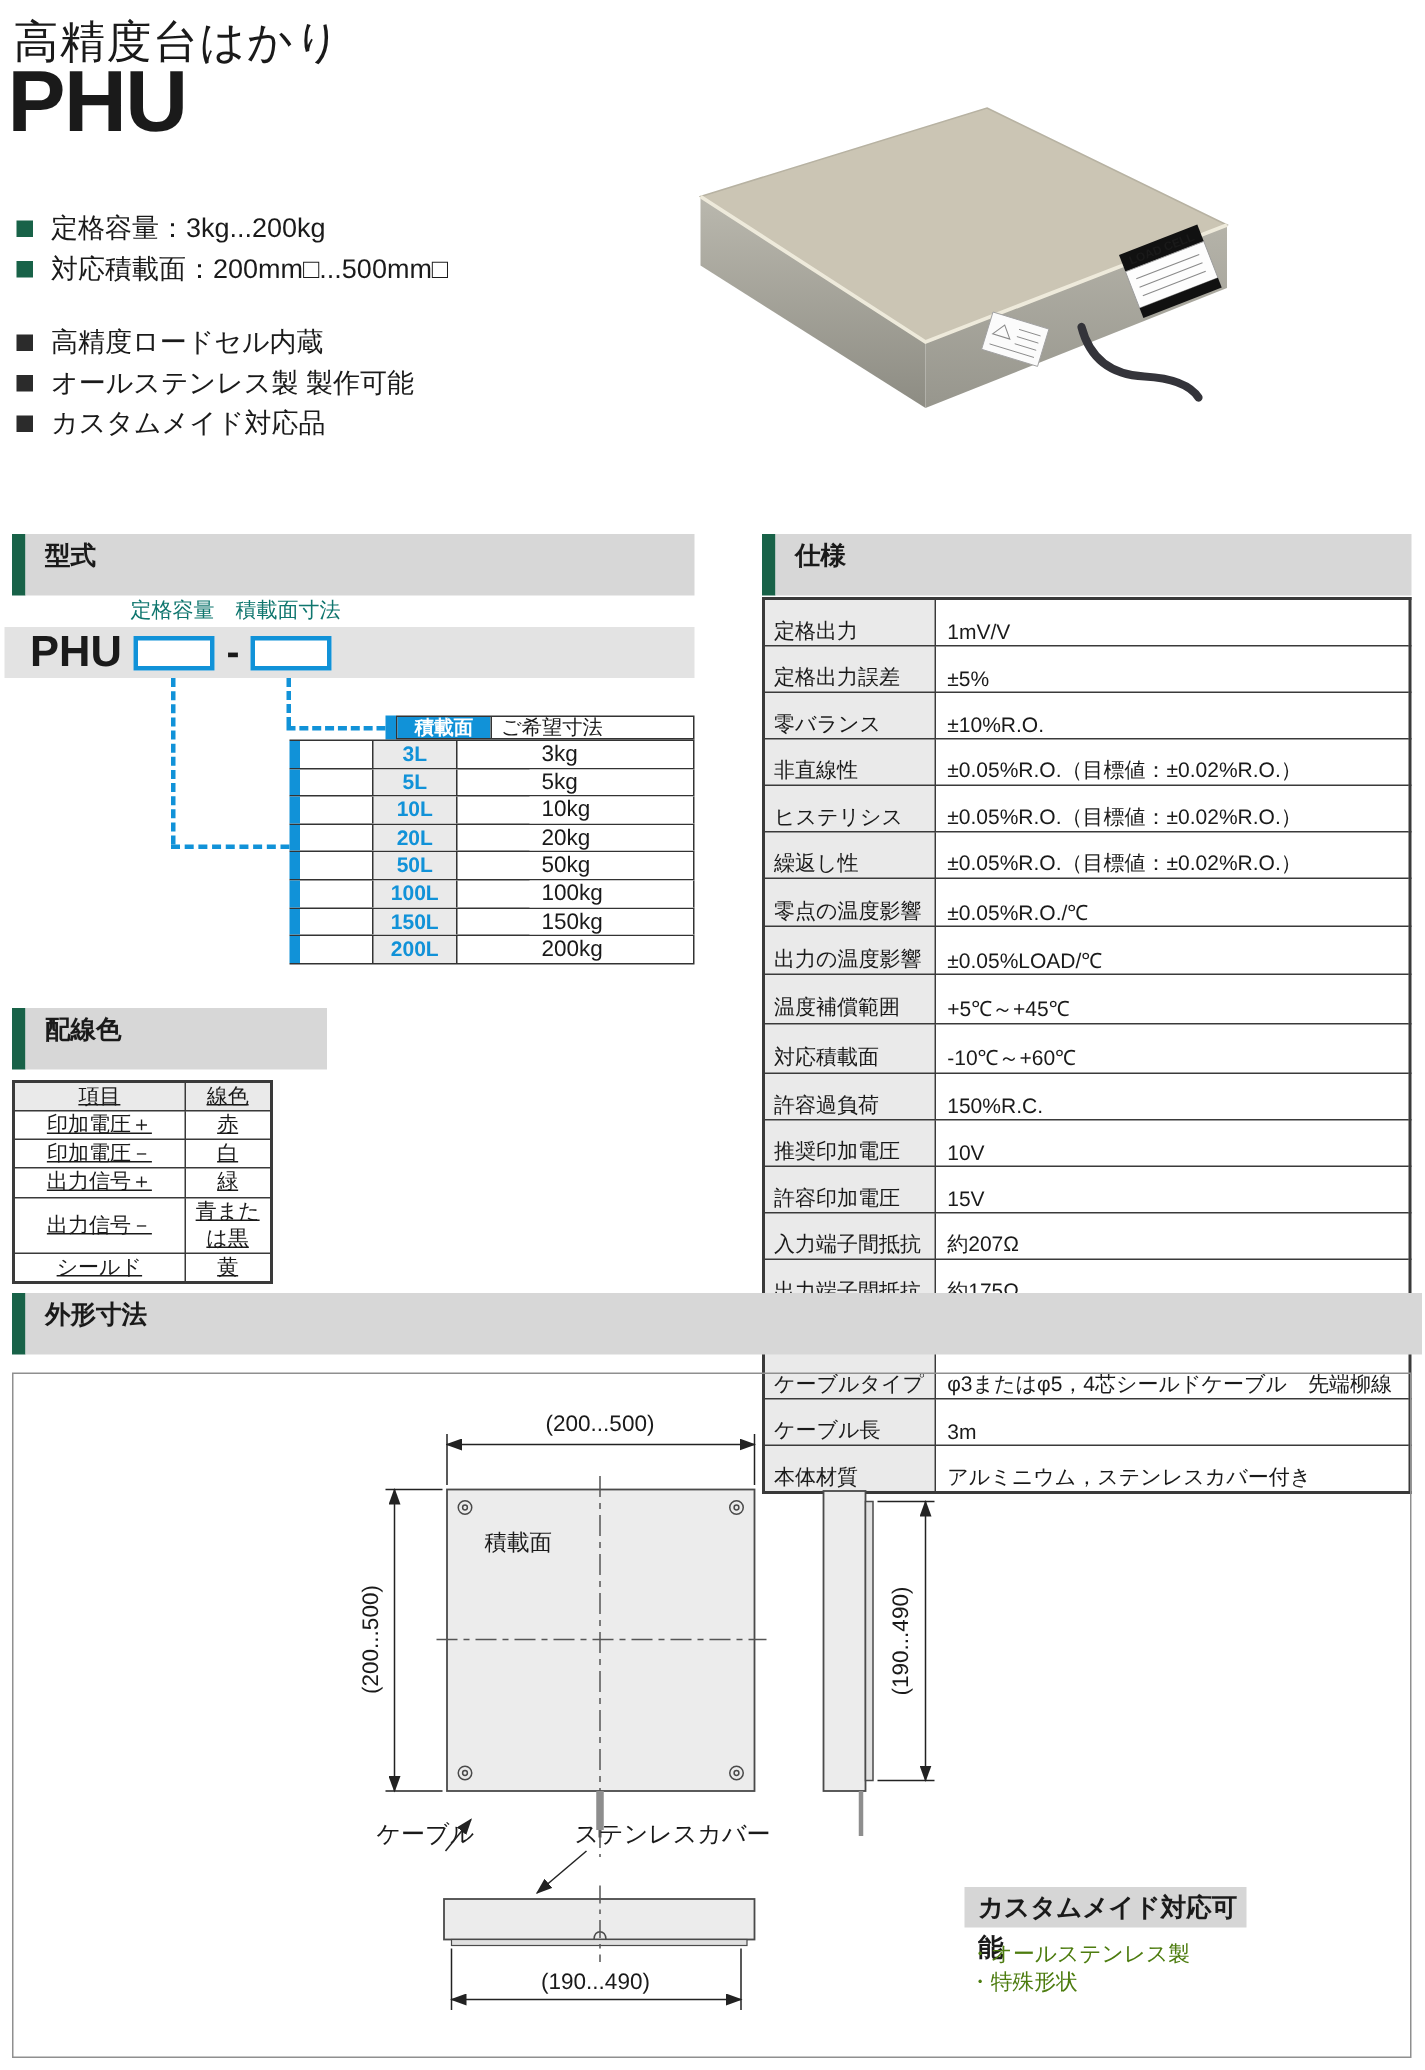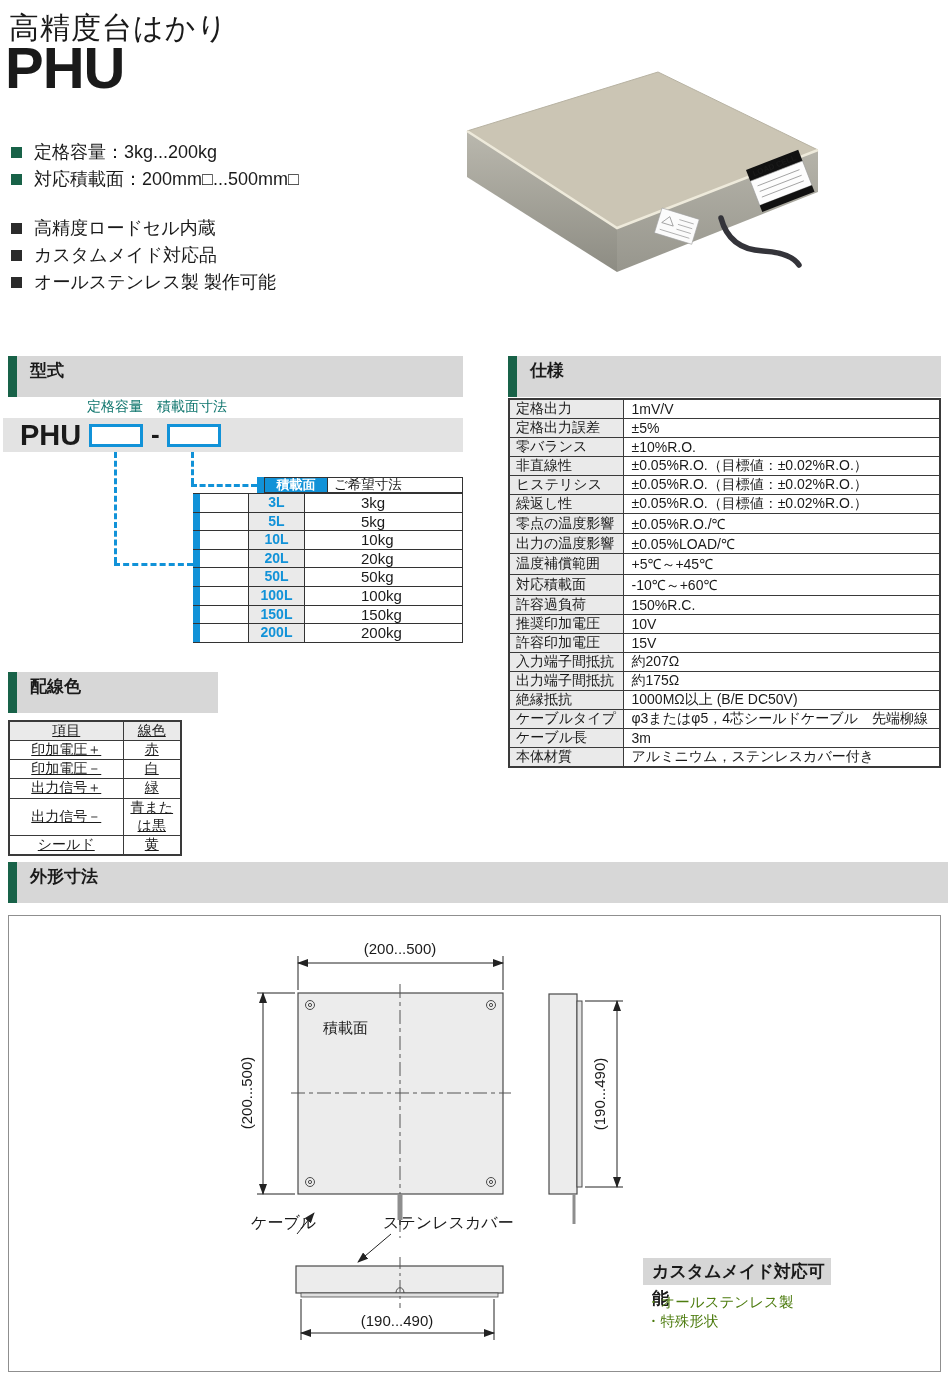--- a/index.html
+++ b/index.html
@@ -49,21 +49,21 @@
   .m-bar  { width:7px; background:#1192d8; }
   .m-code { width:57px; border-left:1px solid #333; border-right:1px solid #333;
             background:#eaeaea; color:#1192d8; font-weight:bold; font-size:14px;
             text-align:center; line-height:17.5px; }
   .m-val  { flex:1; background:#fff; border-right:1px solid #333; font-size:15px;
             line-height:17.5px; padding-left:8px; }
 
   
   table { border-collapse:collapse; }
   .spec-table { left:508px; top:398px; width:433px; }
-  .spec-table td { border:1px solid #3a3a3a; height:18.84px; font-size:14px; padding:0 4px 0 6px;
+  .spec-table td { border:1px solid #3a3a3a; height:18.84px; font-size:14px; padding:12px 4px 0 6px;
                    white-space:nowrap; }
   .spec-table td.lbl { width:114px; background:#eaeaea; }
   .spec-table td.val { background:#fff; padding-left:8px; }
   .spec-table, .wire-table { border:2px solid #3a3a3a; }
 
   .wire-table { left:8px; top:720px; width:174px;text-decoration:underline; }
   .wire-table td { border:1px solid #3a3a3a; height:19.2px; font-size:14px; text-align:center; }
   .wire-table td.c1 { width:114px; }
   .wire-table tr.head td { background:#eaeaea; }
 
@@ -84,22 +84,22 @@
 
   <div class="abs subtitle">高精度台はかり</div>
   <div class="abs prodname">PHU</div>
 
   <ul class="abs feat-list" style="top:141px;">
     <li><span class="bullet green"></span><span>定格容量：3kg...200kg</span></li>
     <li><span class="bullet green"></span><span>対応積載面：200mm□...500mm□</span></li>
   </ul>
   <ul class="abs feat-list" style="top:217px;">
     <li><span class="bullet dark"></span><span>高精度ロードセル内蔵</span></li>
+    <li><span class="bullet dark"></span><span>オールステンレス製 製作可能</span></li>
     <li><span class="bullet dark"></span><span>カスタムメイド対応品</span></li>
-    <li><span class="bullet dark"></span><span>オールステンレス製 製作可能</span></li>
   </ul>
 
   <svg class="abs" style="left:450px; top:58px;" width="380" height="225" viewBox="0 0 380 225">
     <defs>
       <linearGradient id="gFront" x1="0" y1="0" x2="0" y2="1">
         <stop offset="0" stop-color="#bab8ae"></stop>
           <stop offset="1" stop-color="#8d8c83"></stop>
       </linearGradient>
       <linearGradient id="gRight" x1="0" y1="0" x2="0" y2="1">
         <stop offset="0" stop-color="#b5b3a9"></stop>

